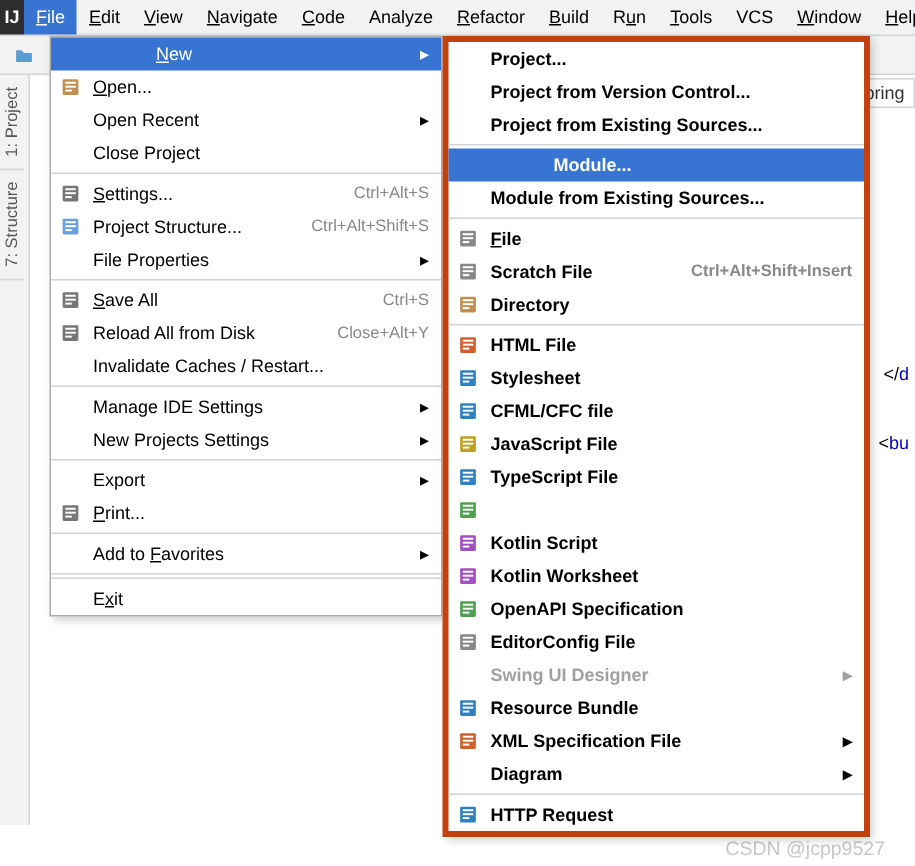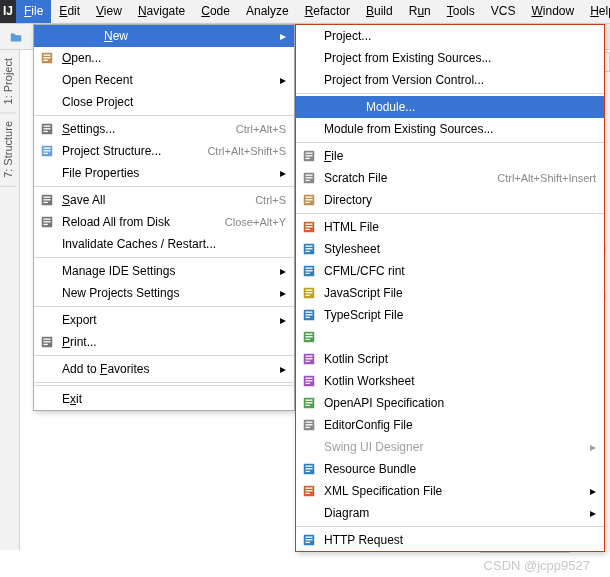--- a/index.html
+++ b/index.html
@@ -12,21 +12,21 @@
   .menu-item.active { background: #3874d1; color: #fff; }
   .menu-item u { text-decoration: underline; }
 
   .toolbar { height: 26px; background: #f2f2f2; border-bottom: 1px solid #d4d4d4; display: flex; align-items: center; padding-left: 6px; }
   .tool-icon { width: 20px; height: 20px; margin-right: 4px; display: flex; align-items: center; justify-content: center; }
 
   .sidebar { position: absolute; top: 50px; left: 0; width: 20px; height: 500px; background: #f2f2f2; border-right: 1px solid #d4d4d4; }
   .side-tab { writing-mode: vertical-rl; transform: rotate(180deg); padding: 8px 2px; font-size: 11px; color: #555; border-top: 1px solid #d4d4d4; cursor: pointer; }
 
   .file-menu { position: absolute; top: 24px; left: 33px; width: 262px; background: #fff; border: 1px solid #adadad; box-shadow: 2px 2px 6px rgba(0,0,0,0.2); z-index: 10; }
-  .submenu { position: absolute; top: 24px; left: 295px; width: 310px; background: #fff; border: 1px solid #c2410c; box-shadow: 2px 2px 6px rgba(0,0,0,0.2); z-index: 10; }
+  .submenu { position: absolute; top: 24px; left: 295px; width: 285px; background: #fff; border: 4px solid #c2410c; box-shadow: 2px 2px 6px rgba(0,0,0,0.2); z-index: 10; font-weight: bold; }
 
   .mi { display: flex; align-items: center; height: 22px; padding: 0 8px 0 4px; cursor: default; }
   .mi.highlight { background: #3874d1; color: #fff; padding-left: 46px; }
   .mi.disabled { color: #a0a0a0; }
   .mi .icon-slot { width: 18px; height: 18px; flex-shrink: 0; display: flex; align-items: center; justify-content: center; margin-right: 6px; }
   .mi .label { flex: 1; }
   .mi .label u { text-decoration: underline; }
   .mi .shortcut { color: #888; font-size: 11px; margin-left: 24px; }
   .mi .arrow { width: 10px; text-align: right; }
   .sep { height: 1px; background: #d4d4d4; margin: 2px 0; }
@@ -228,25 +228,25 @@
     </div>
   </div>
 
 <div class="submenu" id="new-submenu">
     <div class="mi">
       <span class="icon-slot"></span>
       <span class="label">Project...</span>
     </div>
     <div class="mi">
       <span class="icon-slot"></span>
+      <span class="label">Project from Version Control...</span>
+    </div>
+    <div class="mi">
+      <span class="icon-slot"></span>
       <span class="label">Project from Existing Sources...</span>
-    </div>
-    <div class="mi">
-      <span class="icon-slot"></span>
-      <span class="label">Project from Version Control...</span>
     </div>
     <div class="sep"></div>
     <div class="mi highlight">
       <span class="icon-slot"></span>
       <span class="label">Module...</span>
     </div>
     <div class="mi">
       <span class="icon-slot"></span>
       <span class="label">Module from Existing Sources...</span>
     </div>
@@ -310,21 +310,21 @@
     </div>
     <div class="mi">
       <span class="icon-slot">
         <svg viewBox="0 0 16 16">
           <rect x="2" y="2" width="12" height="12" rx="1" fill="#3080c0"></rect>
           <rect x="4" y="4" width="8" height="1.5" fill="#fff"></rect>
           <rect x="4" y="7" width="8" height="1.5" fill="#fff"></rect>
           <rect x="4" y="10" width="5" height="1.5" fill="#fff"></rect>
         </svg>
       </span>
-      <span class="label">CFML/CFC rint</span>
+      <span class="label">CFML/CFC file</span>
     </div>
     <div class="mi">
       <span class="icon-slot">
         <svg viewBox="0 0 16 16">
           <rect x="2" y="2" width="12" height="12" rx="1" fill="#c0a020"></rect>
           <rect x="4" y="4" width="8" height="1.5" fill="#fff"></rect>
           <rect x="4" y="7" width="8" height="1.5" fill="#fff"></rect>
           <rect x="4" y="10" width="5" height="1.5" fill="#fff"></rect>
         </svg>
       </span>

